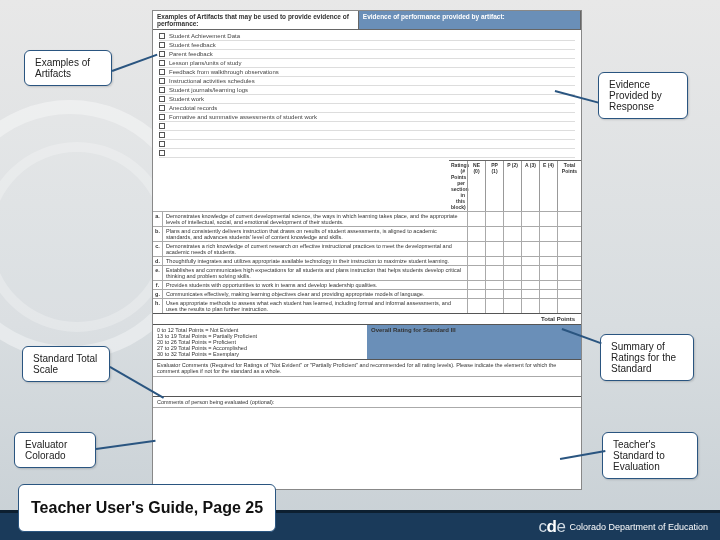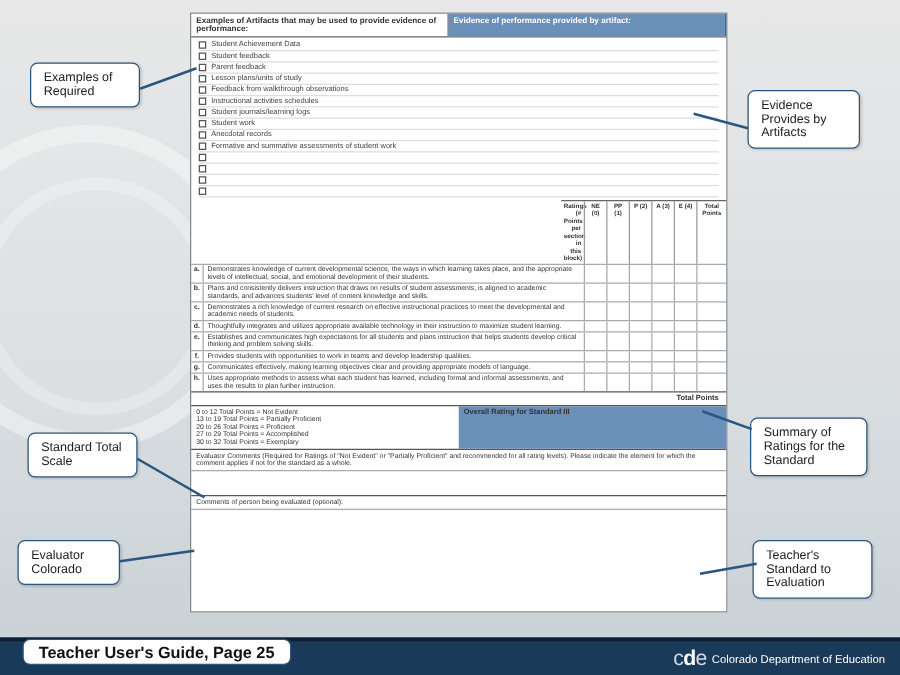--- a/index.html
+++ b/index.html
@@ -153,22 +153,22 @@
     color: #d0dae4;
   }
   .cde-mark b { color: #fff; font-weight: bold; }
   .footer-label {
     position: absolute;
     left: 18px;
     bottom: 8px;
     background: #fff;
     border: 1px solid #2a5580;
     border-radius: 6px;
-    padding: 2px 12px;
-    font-size: 13px;
+    padding: 14px 12px;
+    font-size: 16px;
     font-weight: bold;
     color: #111;
     text-align: center;
   }
 </style>
 </head>
 <body>
 
 <div class="bg-circle"></div>
 
@@ -356,24 +356,24 @@
       </div>
     <div class="right">Overall Rating for Standard III</div>
   </div>
 
   <div class="comments-header">Evaluator Comments (Required for Ratings of "Not Evident" or "Partially Proficient" and recommended for all rating levels). Please indicate the element for which the comment applies if not for the standard as a whole.</div>
   <div class="comments-box"></div>
   <div class="comments-header">Comments of person being evaluated (optional):</div>
   <div class="comments-box"></div>
 </div>
 
-<div class="callout" style="left:24px; top:50px; width:88px">Examples of Required</div>
+<div class="callout" style="left:24px; top:50px; width:88px">Examples of Artifacts</div>
 <div class="callout-line" style="left:112px; top:70px; width:48px; transform:rotate(-20deg)"></div>
 
-<div class="callout" style="left:598px; top:72px; width:90px">Evidence Provides by Artifacts</div>
+<div class="callout" style="left:598px; top:72px; width:90px">Evidence Provided by Response</div>
 <div class="callout-line" style="left:555px; top:90px; width:45px; transform:rotate(15deg)"></div>
 
 <div class="callout" style="left:600px; top:334px; width:94px">Summary of Ratings for the Standard</div>
 <div class="callout-line" style="left:562px; top:328px; width:42px; transform:rotate(20deg)"></div>
 
 <div class="callout" style="left:22px; top:346px; width:88px">Standard Total Scale</div>
 <div class="callout-line" style="left:110px; top:366px; width:62px; transform:rotate(30deg)"></div>
 
 <div class="callout" style="left:14px; top:432px; width:82px">Evaluator Colorado</div>
 <div class="callout-line" style="left:96px; top:448px; width:60px; transform:rotate(-8deg)"></div>

